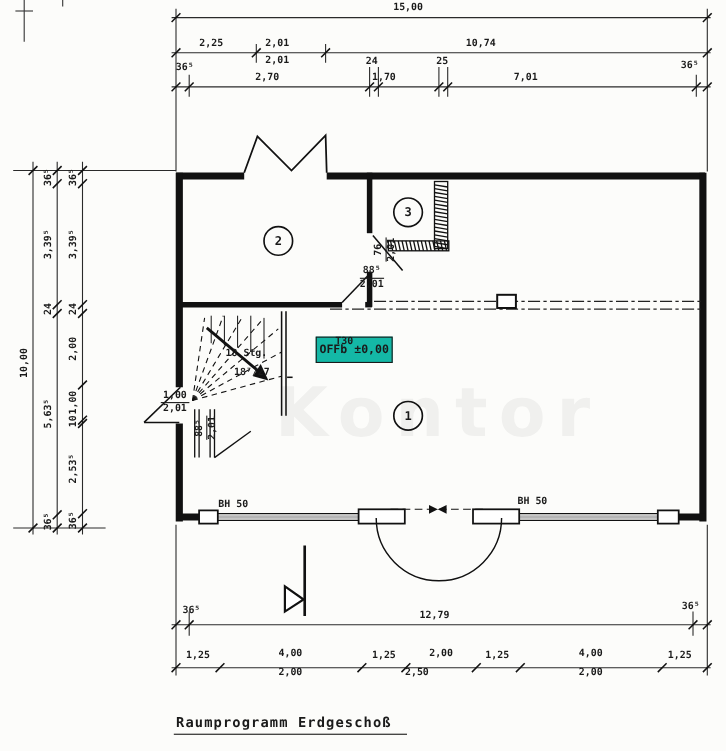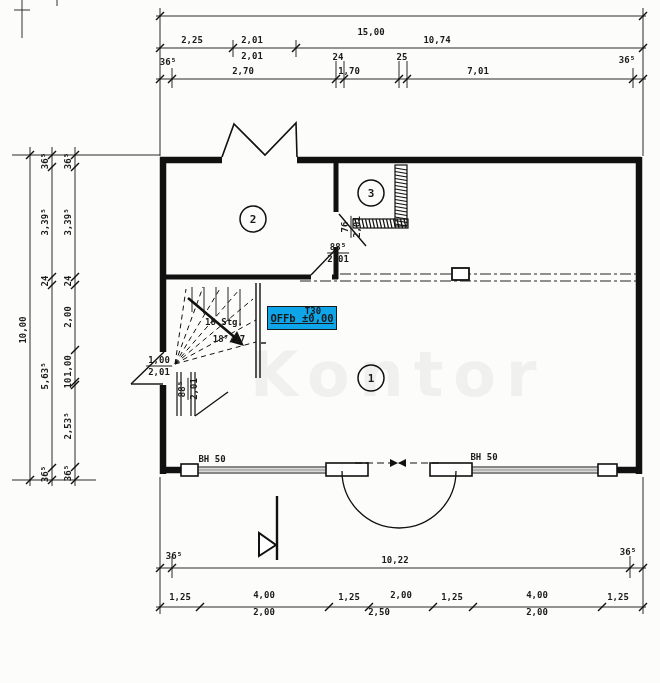--- a/index.html
+++ b/index.html
@@ -6,22 +6,22 @@
   #page{position:relative;width:660px;height:683px;background:#fcfcfa;overflow:hidden;
         font-family:"DejaVu Sans Mono","Liberation Mono",monospace;color:#1a1a1a;}
   svg{position:absolute;left:0;top:0;}
   .dl{position:absolute;font-size:9px;font-weight:bold;white-space:nowrap;
       transform:translate(-50%,-50%);line-height:1;}
   .dl.rot{transform:translate(-50%,-50%) rotate(-90deg);}
   .frac{position:absolute;transform:translate(-50%,-50%);text-align:center;line-height:1;}
   .frac.rot{transform:translate(-50%,-50%) rotate(-90deg);}
   .frac .top{display:block;font-size:9px;font-weight:bold;border-bottom:1px solid #1a1a1a;padding:0 2px 1px;}
   .frac .bot{display:block;font-size:9px;font-weight:bold;padding-top:1px;}
-  #offb-box{position:absolute;left:267px;top:306px;width:68px;height:22px;border:1.6px solid #1a1a1a;
-            display:flex;align-items:center;justify-content:center;font-size:10.5px;font-weight:bold;background:#0ea5e9;text-decoration:underline;}
+  #offb-box{position:absolute;left:287px;top:306px;width:68px;height:22px;border:1.6px solid #1a1a1a;
+            display:flex;align-items:center;justify-content:center;font-size:10.5px;font-weight:bold;background:#14b8a6;}
   #wall-note{position:absolute;left:268px;top:335px;font-size:9px;font-weight:bold;line-height:13px;}
   #wall-note .l3{color:#787878;}
   #wall-note .l4{color:#9a9a9a;}
   .room-num{position:absolute;transform:translate(-50%,-50%);font-size:11px;font-weight:bold;}
   #title{position:absolute;left:158px;top:649px;font-size:12.5px;font-weight:bold;letter-spacing:1px;
          border-bottom:1.6px solid #1a1a1a;padding:0 14px 3px 2px;}
   #watermark{position:absolute;left:250px;top:338px;width:420px;font-size:62px;font-weight:bold;
              letter-spacing:10px;color:rgba(40,40,40,0.055);font-family:"DejaVu Sans",sans-serif;
              white-space:nowrap;pointer-events:none;}
 </style>
@@ -252,21 +252,22 @@
       <circle cx="371" cy="378" r="13"></circle>
       <circle cx="253" cy="219" r="13"></circle>
       <circle cx="371" cy="193" r="13"></circle>
     </g>
   </svg>
   <span class="room-num" style="left:371px;top:378px">1</span>
   <span class="room-num" style="left:253px;top:219px">2</span>
   <span class="room-num" style="left:371px;top:193px">3</span>
 
   <div id="watermark">Kontor</div>
-<span class="dl" style="left: 371px; top: 8px; margin-top: 24px;">15,00</span>
+  <div id="title">Raumprogramm Erdgeschoß</div>
+<span class="dl" style="left: 371px; top: 8px;">15,00</span>
     <span class="dl" style="left: 192px; top: 40px;">2,25</span>
     <span class="dl" style="left: 252px; top: 40px;">2,01</span>
     <span class="dl" style="left: 252px; top: 56px;">2,01</span>
     <span class="dl" style="left: 437px; top: 40px;">10,74</span>
     <span class="dl" style="left: 168px; top: 62px;">36⁵</span>
     <span class="dl" style="left: 243px; top: 71px;">2,70</span>
     <span class="dl" style="left: 338px; top: 57px;">24</span>
     <span class="dl" style="left: 349px; top: 71px;">1,70</span>
     <span class="dl" style="left: 402px; top: 57px;">25</span>
     <span class="dl" style="left: 478px; top: 71px;">7,01</span>
@@ -279,21 +280,21 @@
     <span class="dl rot" style="left: 45px; top: 474px;">36⁵</span>
     <span class="dl rot" style="left: 68px; top: 161px;">36⁵</span>
     <span class="dl rot" style="left: 68px; top: 222px;">3,39⁵</span>
     <span class="dl rot" style="left: 68px; top: 281px;">24</span>
     <span class="dl rot" style="left: 68px; top: 317px;">2,00</span>
     <span class="dl rot" style="left: 68px; top: 366px;">1,00</span>
     <span class="dl rot" style="left: 68px; top: 383px;">10</span>
     <span class="dl rot" style="left: 68px; top: 426px;">2,53⁵</span>
     <span class="dl rot" style="left: 68px; top: 473px;">36⁵</span>
     <span class="dl" style="left: 174px; top: 556px;">36⁵</span>
-    <span class="dl" style="left: 395px; top: 560px;">10,22</span>
+    <span class="dl" style="left: 395px; top: 560px;">12,79</span>
     <span class="dl" style="left: 628px; top: 552px;">36⁵</span>
     <span class="dl" style="left: 180px; top: 597px;">1,25</span>
     <span class="dl" style="left: 264px; top: 595px;">4,00</span>
     <span class="dl" style="left: 264px; top: 612px;">2,00</span>
     <span class="dl" style="left: 349px; top: 597px;">1,25</span>
     <span class="dl" style="left: 401px; top: 595px;">2,00</span>
     <span class="dl" style="left: 379px; top: 612px;">2,50</span>
     <span class="dl" style="left: 452px; top: 597px;">1,25</span>
     <span class="dl" style="left: 537px; top: 595px;">4,00</span>
     <span class="dl" style="left: 537px; top: 612px;">2,00</span>

